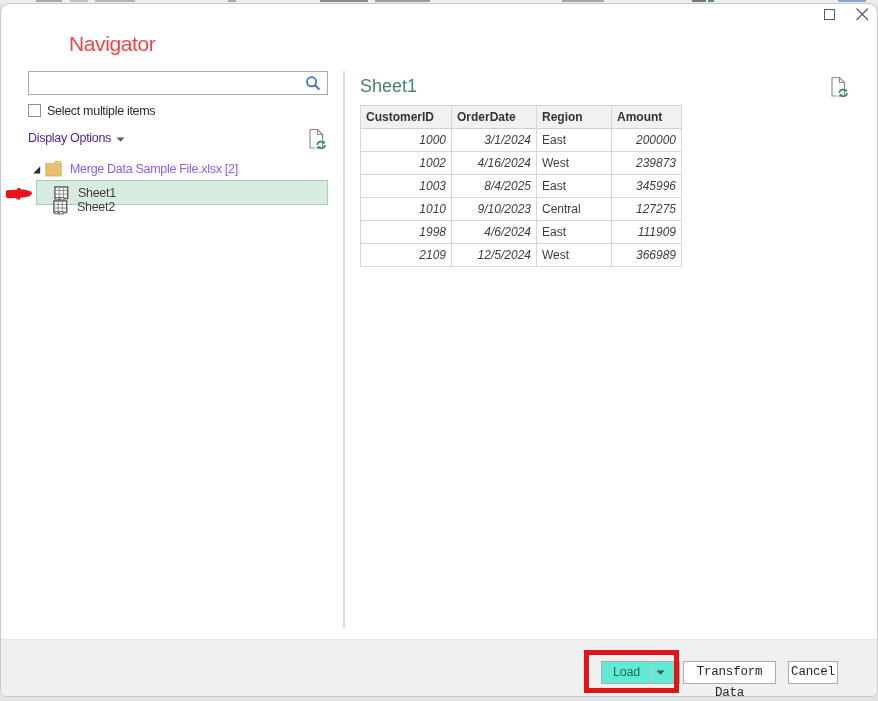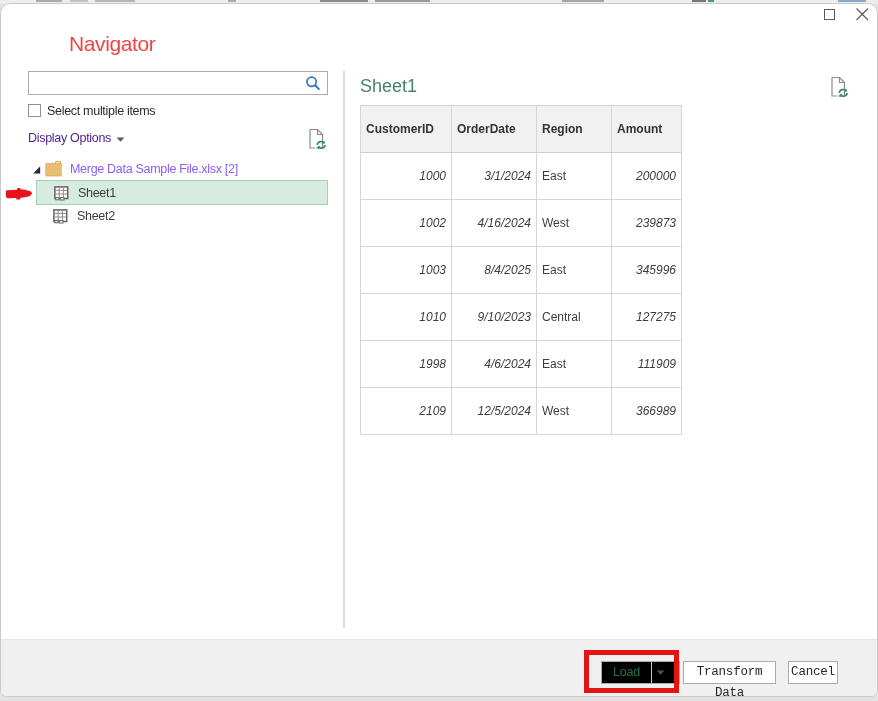--- a/index.html
+++ b/index.html
@@ -63,21 +63,21 @@
   #refresh-left { left:307px; top:124px; }
 
   
   .tree-caret { left:32px; top:161px; }
   #folder-icon { left:44px; top:156px; }
   #tree-root-label { left:69px; top:158px; font-size:12.5px; letter-spacing:-0.3px; color:#8b5cf6; white-space:nowrap; }
 
   .tree-row { left:35px; width:292px; height:25px; }
   .tree-row.selected { background:#d7ecdf; border:1px solid #a3d1b4; }
   #tree-row-sheet1 { top:176px; }
-  #tree-row-sheet2 { top:200px; }
+  #tree-row-sheet2 { top:191px; }
   .sheet-icon { position:absolute; left:17px; top:5px; }
   .tree-row-label { position:absolute; left:41px; top:5px; font-size:12.5px; letter-spacing:-0.3px; color:#3c3c3c; }
 
   
   #arrow-annotation { left:3px; top:181px; }
 
   
   #panel-divider { left:342px; top:67px; width:2px; height:557px; background:#dcdcdc; }
 
   
@@ -86,37 +86,37 @@
 
   
   #preview-table {
     left:359px; top:101px;
     border-collapse:collapse;
     font-size:12px; color:#3d3d3d;
     table-layout:fixed;
   }
   #preview-table th, #preview-table td {
     border:1px solid #d6d6d6;
-    height:21px; padding:16px 5px;
+    height:21px; padding:4px 5px;
     overflow:hidden; white-space:nowrap;
   }
   #preview-table { border:1px solid #c6c6c6; }
   #preview-table th {
     background:#f1f1f1; font-weight:bold; text-align:left;
     color:#333; border-bottom:1px solid #cfcfcf;
   }
   #preview-table td { border-top:1px solid #e4e4e4; background:#fff; }
   #preview-table td.num { font-style:italic; text-align:right; }
   #preview-table td.txt { text-align:left;margin-top:20px; }
   .col-c0 { width:91px; } .col-c1 { width:85px; } .col-c2 { width:75px; } .col-c3 { width:70px; }
 
   
   #footer { left:0px; top:635px; width:876px; height:57px; background:#f0f0f0; border-top:1px solid #e6e6e6; }
 
-  #load-split { position:absolute; left:600px; top:21px; width:79px; height:23px; background:#000000; border:1px solid #ababab; }
+  #load-split { position:absolute; left:600px; top:21px; width:79px; height:23px; background:#5eead4; border:1px solid #ababab; }
   #load-button { position:absolute; left:0; top:0; width:49px; height:21px; text-align:center; line-height:21px; font-size:12.5px; letter-spacing:-0.2px; color:#217346; }
   #load-arrow-button { position:absolute; left:49px; top:0; width:16px; height:21px; border-left:1px solid #c6c6c6; }
   #load-arrow-button svg { position:absolute; left:4px; top:8px; }
 
   .push-button { position:absolute; top:21px; height:23px; background:#fff; border:1px solid #ababab; font-size:12.5px; letter-spacing:-0.2px; color:#262626; text-align:center; line-height:21px;font-family:Liberation Mono, monospace; }
   #transform-button { left:682px; width:93px; }
   #cancel-button { left:787px; width:50px; }
 
   #load-annotation { position:absolute; left:583px; top:10px; width:95px; height:43px; border:5px solid #e31414; }
 </style>

